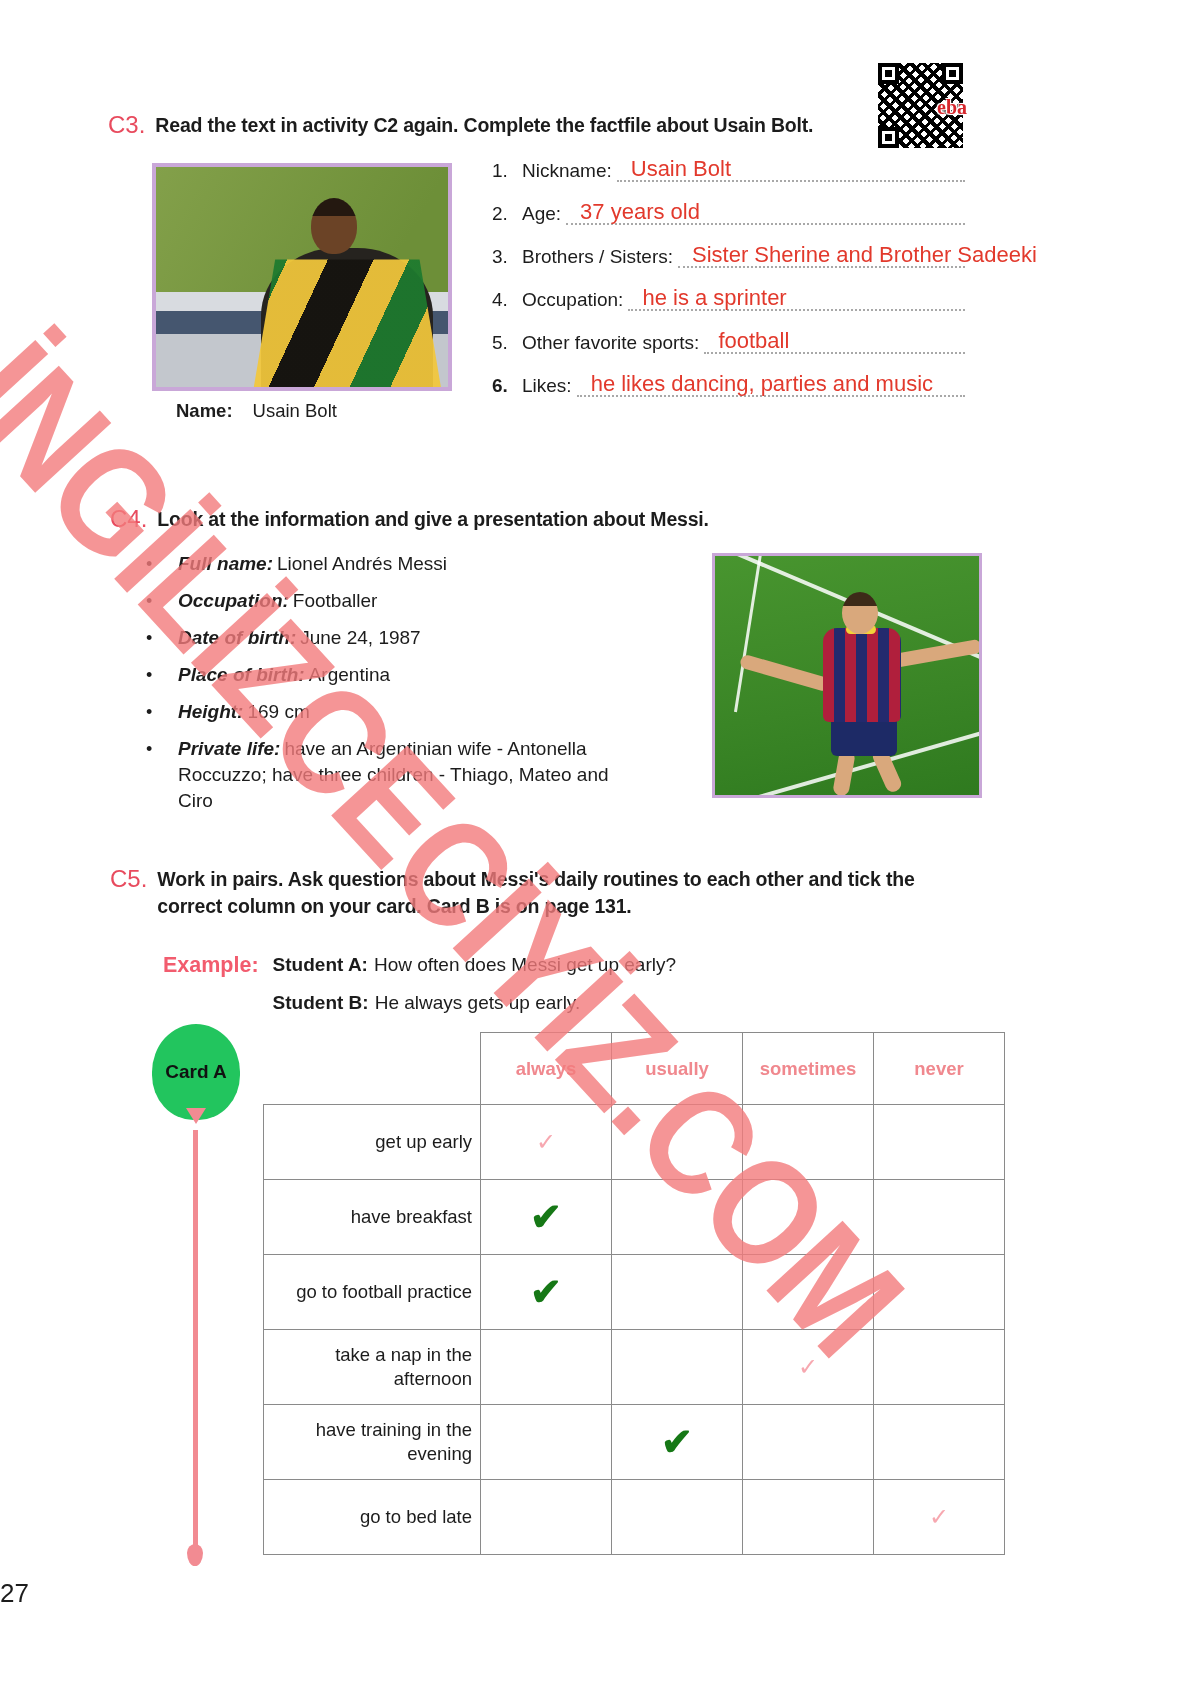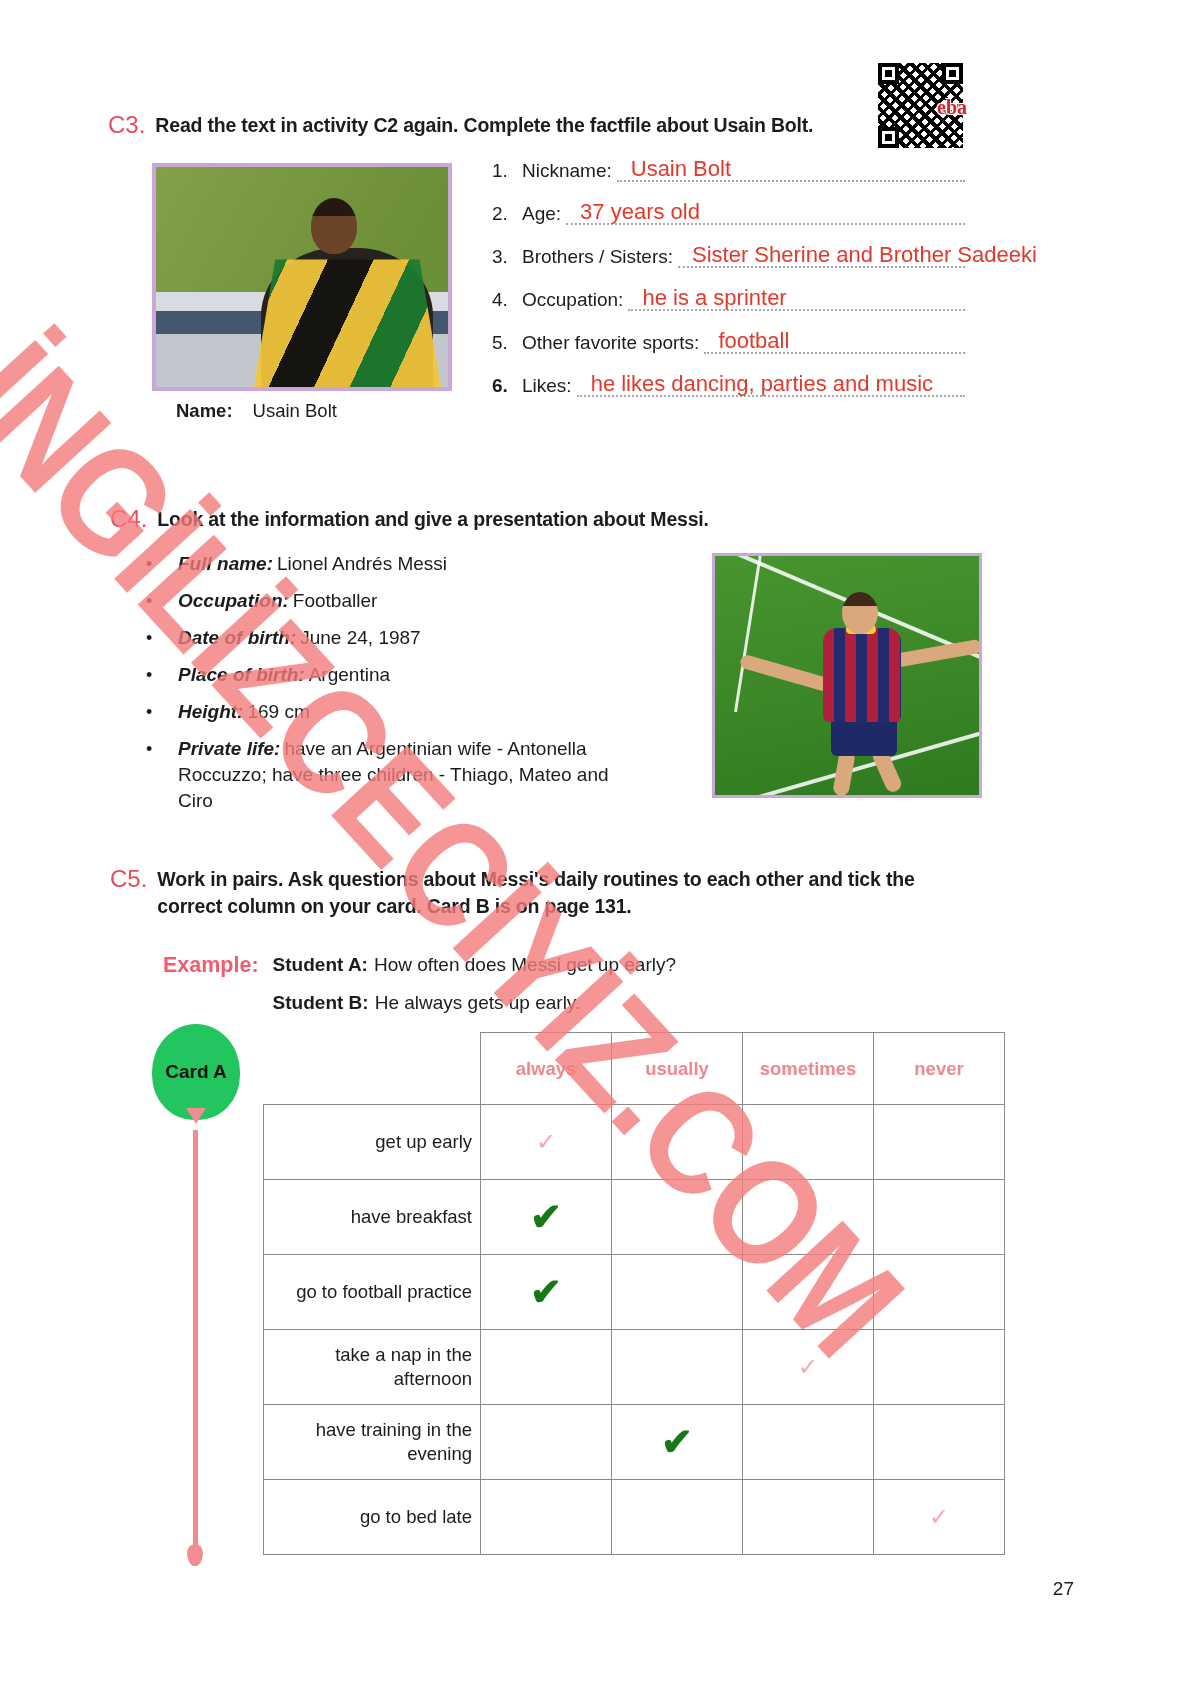--- a/index.html
+++ b/index.html
@@ -126,22 +126,22 @@
   .freq-table th { height:72px; font-weight:bold; color:#f0888e; font-size:18.5px; text-align:center; }
   .freq-table th.blank { border:none; }
   .freq-table td { height:75px; }
   .freq-table td.row-label { font-size:18.5px; padding-left:12px; padding-right:8px;
                              line-height:24px; font-weight:normal; text-align:right; }
   .freq-table td.cell { text-align:center; vertical-align:middle; }
   .check { display:inline-block; }
   .check.pink { color:#f7a8b0; font-size:24px; }
   .check.green { color:#167816; font-size:38px; font-weight:bold; line-height:38px; }
 
-  .page-number { position:absolute; left:0; top:1578px; width:1074px; text-align:right;
-                 font-size:19px; z-index:3; }
+  .page-number { position:absolute; left:0; top:1578px; width:1074px; text-align:left;
+                 font-size:26px; z-index:3; }
 </style>
 </head>
 <body>
 
 <div id="page">
 
   <div class="qr">
     <div class="qf tl"></div>
     <div class="qf tr"></div>
     <div class="qf bl"></div>

